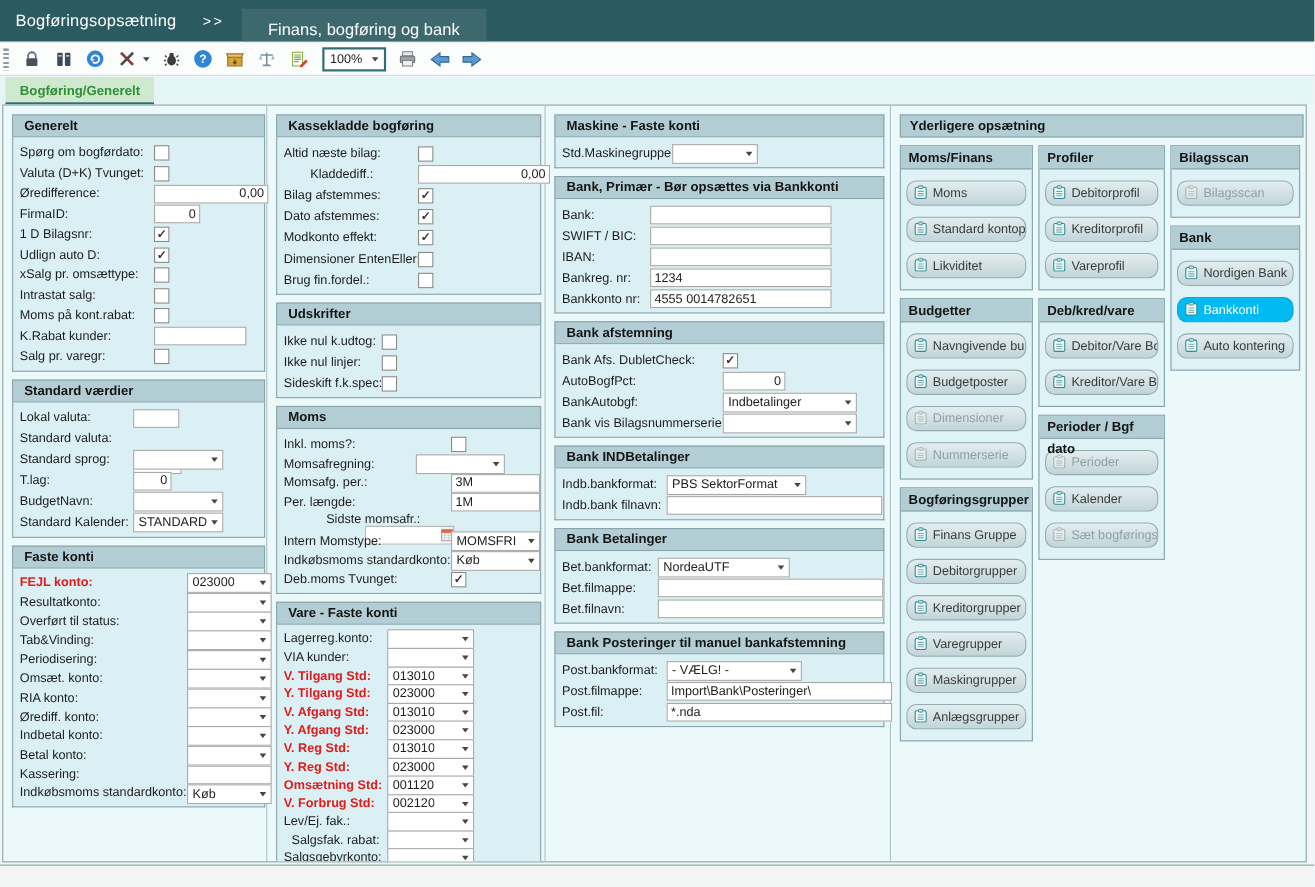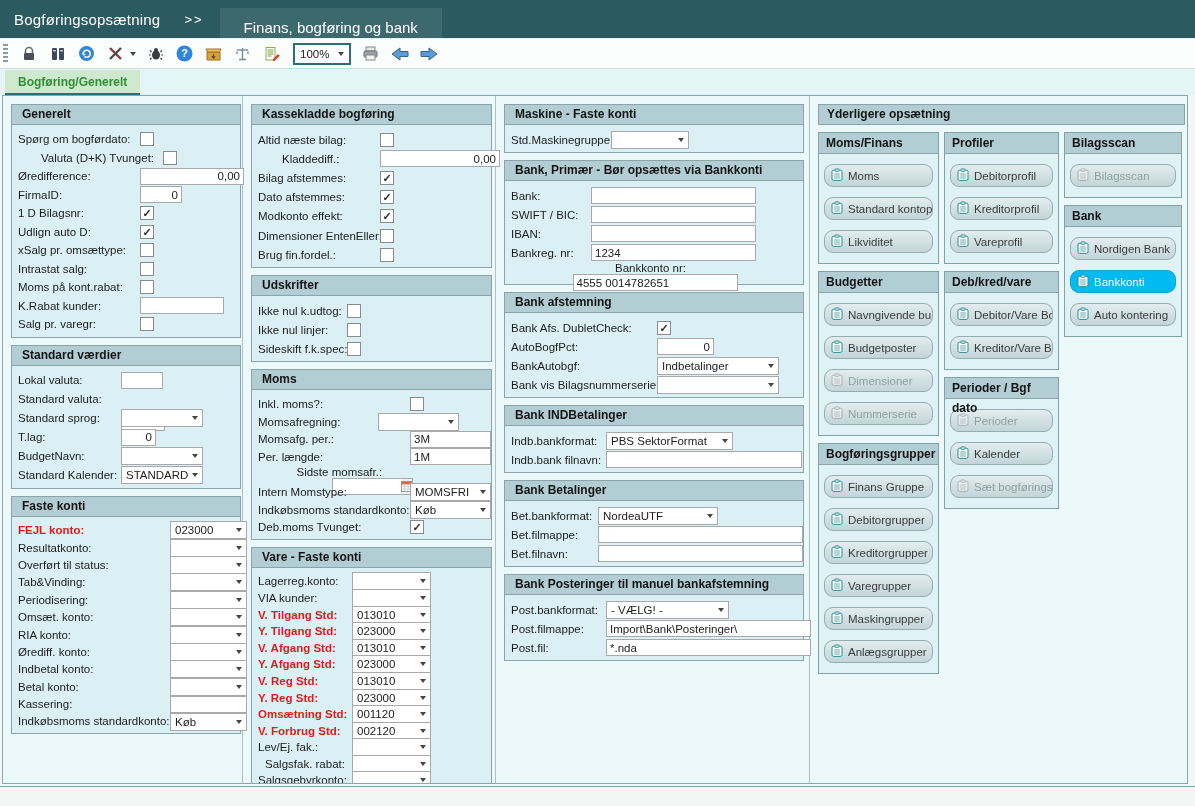--- a/index.html
+++ b/index.html
@@ -218,21 +218,21 @@
 
 <div class="content" id="content">
     <div class="col" style="width: 240px;">
       <div class="panel" style="width: 230px;">
         <div class="phead">Generelt</div>
         <div class="pbody">
           <div class="row" style="height: 18.5px;">
             <span class="lbl" style="width: 122px;">Spørg om bogførdato:</span>
             <span class="cb"></span>
           </div>
-          <div class="row" style="height: 18.5px; margin-left: 23px;">
+          <div class="row" style="height: 18.5px;">
             <span class="lbl" style="width: 122px;">Valuta (D+K) Tvunget:</span>
             <span class="cb"></span>
           </div>
           <div class="row" style="height: 18.5px;">
             <span class="lbl" style="width: 122px;">Øredifference:</span>
             <input class="ti" type="text" value="0,00" style="width: 104px; text-align: right;">
           </div>
           <div class="row" style="height: 18.5px;">
             <span class="lbl" style="width: 122px;">FirmaID:</span>
             <input class="ti" type="text" value="0" style="width: 42px; text-align: right;">
@@ -623,21 +623,21 @@
             <input class="ti" type="text" style="width: 165px;">
           </div>
           <div class="row" style="height: 19px;">
             <span class="lbl" style="width: 80px;">IBAN:</span>
             <input class="ti" type="text" style="width: 165px;">
           </div>
           <div class="row" style="height: 19px;">
             <span class="lbl" style="width: 80px;">Bankreg. nr:</span>
             <input class="ti" type="text" value="1234" style="width: 165px;">
           </div>
-          <div class="row" style="height: 19px; flex-direction: column;">
+          <div class="row" style="height: 19px;">
             <span class="lbl" style="width: 80px;">Bankkonto nr:</span>
             <input class="ti" type="text" value="4555 0014782651" style="width: 165px;">
           </div>
         </div>
       </div>
       <div class="panel" style="width: 300px;">
         <div class="phead">Bank afstemning</div>
         <div class="pbody">
           <div class="row" style="height: 19px;">
             <span class="lbl" style="width: 146px;">Bank Afs. DubletCheck:</span>

